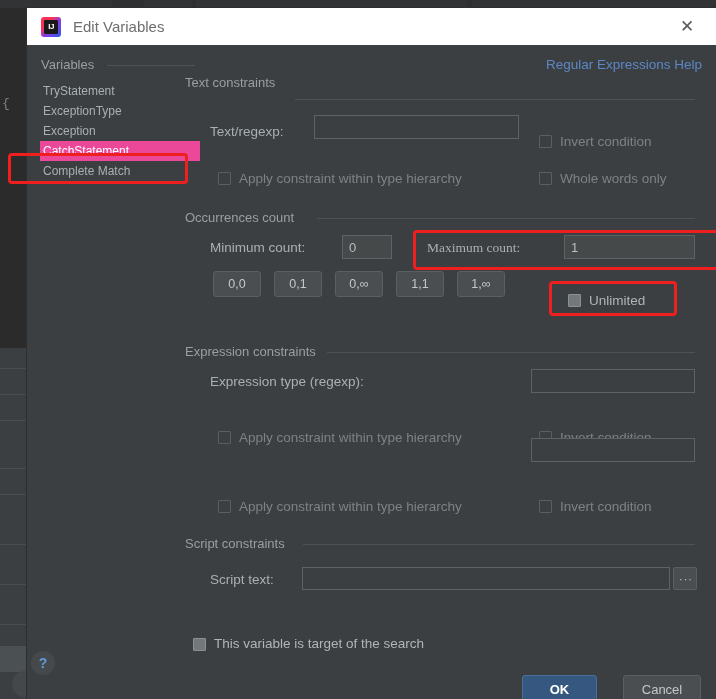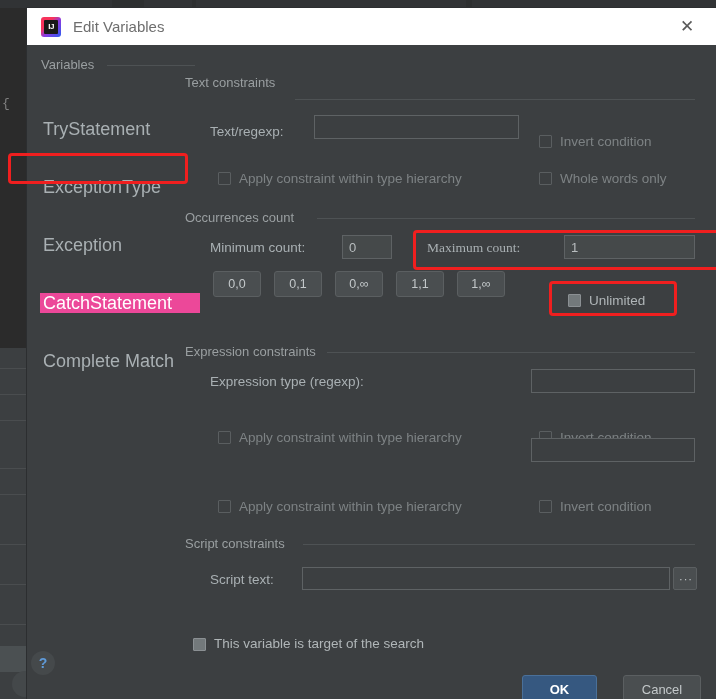--- a/index.html
+++ b/index.html
@@ -98,23 +98,22 @@
     position: absolute; height: 1px; background: #4e5254;
   }
 
   .lbl { position: absolute; color: #a9b0b3; white-space: nowrap; font-size: 13.5px; }
 
   
   #var-list { position: absolute; left: 13px; top: 36px; width: 160px; }
   .var-item {
     height: 20px; line-height: 20px;
     padding-left: 3px;
-    color: #a9b0b3; font-size: 18px; cursor: pointer;
+    color: #a9b0b3; font-size: 12px; cursor: pointer;
     white-space: nowrap;
-    margin-top: 38px;
   }
   .var-item.selected { background: #ec4899; color: #ffffff; }
 
   
   .tfield {
     position: absolute; background: #45494a; border: 1px solid #5e6264;
     color: #b8bdbf; font-size: 13px;
     padding: 0 6px; line-height: 1;
     display: flex; align-items: center;
   }
@@ -206,20 +205,21 @@
     <div id="app-icon">
       <div class="ij-inner"></div>
       <div class="ij-text">IJ</div>
     </div>
     <div id="dialog-title">Edit Variables</div>
     <div id="close-btn">✕</div>
   </div>
 
   <div id="body-area">
 
+    <div class="regex-help">Regular Expressions Help</div>
 
     <div class="grp-label" style="left:14px; top:12px;">Variables</div>
     <div class="grp-rule" style="left:80px; top:20px; width:88px;"></div>
 
     <div id="var-list">
       <div class="var-item">TryStatement</div>
       <div class="var-item">ExceptionType</div>
       <div class="var-item">Exception</div>
       <div class="var-item selected">CatchStatement</div>
       <div class="var-item">Complete Match</div>

